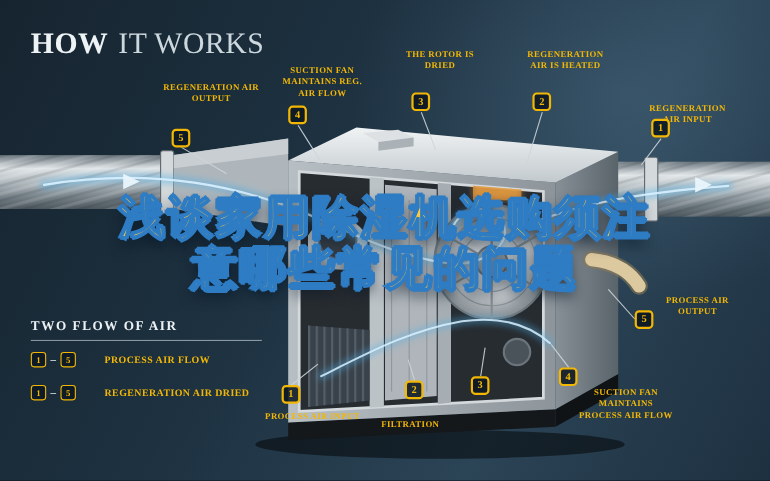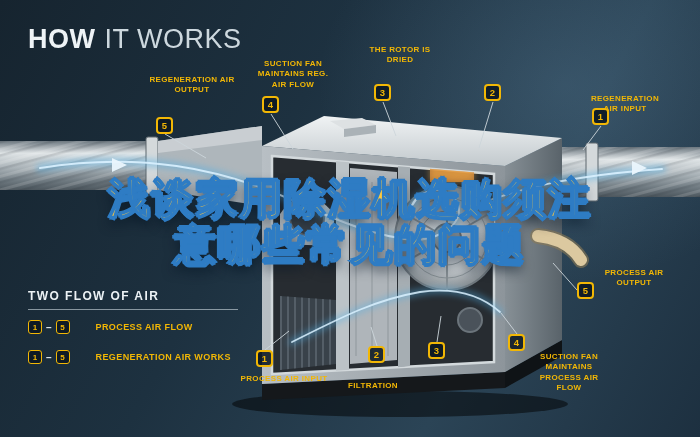--- a/index.html
+++ b/index.html
@@ -1,19 +1,19 @@
 <!DOCTYPE html>
 <html><head>
 <meta charset="utf-8">
 <style>
   html,body{margin:0;padding:0;background:#0d161d;}
   .stage{
     position:relative;width:700px;height:437px;overflow:hidden;
     background:linear-gradient(118deg,#16242f 0%,#1d3140 38%,#2b4456 70%,#1d3040 100%);
-    font-family:Liberation Sans, sans-serif;
+    font-family:Liberation Serif, serif;
   }
   .bg-glow{position:absolute;right:0;top:0;width:55%;height:65%;z-index:1;
     background:radial-gradient(ellipse at 65% 30%,rgba(110,150,180,.22),rgba(0,0,0,0) 70%);}
   .scene{position:absolute;left:0;top:0;z-index:2;}
   .title{position:absolute;left:28px;top:24px;font-size:27px;color:#eef3f6;letter-spacing:.5px;z-index:7;}
   .title .bold{font-weight:800;}
   .title .light{font-weight:300;color:#cdd8de;margin-left:9px;}
   .callout-label{position:absolute;color:#f2b705;font-size:8px;font-weight:700;letter-spacing:.35px;
     line-height:1.3;text-transform:uppercase;text-align:center;z-index:4;}
   .badge{position:absolute;width:17px;height:17px;border:2px solid #f2b705;border-radius:4px;
@@ -172,20 +172,21 @@
 
   <div class="callout-label" style="left:146px;top:75px;width:92px;">REGENERATION AIR OUTPUT</div>
   <div class="badge" style="left:156px;top:117px;">5</div>
 
   <div class="callout-label" style="left:252px;top:45px;width:82px;margin-top:14px;">SUCTION FAN MAINTAINS REG. AIR FLOW</div>
   <div class="badge" style="left:262px;top:96px;">4</div>
 
   <div class="callout-label" style="left:362px;top:45px;width:76px;">THE ROTOR IS DRIED</div>
   <div class="badge" style="left:374px;top:84px;">3</div>
 
+  <div class="callout-label" style="left:472px;top:45px;width:84px;">REGENERATION AIR IS HEATED</div>
   <div class="badge" style="left:484px;top:84px;">2</div>
 
   <div class="callout-label" style="left:585px;top:66px;width:80px;margin-top:28px;">REGENERATION AIR INPUT</div>
   <div class="badge" style="left:592px;top:108px;">1</div>
 
   <div class="badge" style="left:256px;top:350px;">1</div>
   <div class="callout-label" style="left:240px;top:374px;width:88px;">PROCESS AIR INPUT</div>
 
   <div class="badge" style="left:368px;top:346px;">2</div>
   <div class="callout-label" style="left:336px;top:381px;width:74px;">FILTRATION</div>
@@ -210,15 +211,15 @@
     <span class="badge small">1</span>
     <span class="dash">–</span>
     <span class="badge small">5</span>
     <span class="lbl">PROCESS AIR FLOW</span>
   </div>
 
   <div class="flow-row" style="top:350px;">
     <span class="badge small">1</span>
     <span class="dash">–</span>
     <span class="badge small">5</span>
-    <span class="lbl">REGENERATION AIR WORKS</span>
+    <span class="lbl">REGENERATION AIR DRIED</span>
   </div>
 </div>
 
 </body></html>

